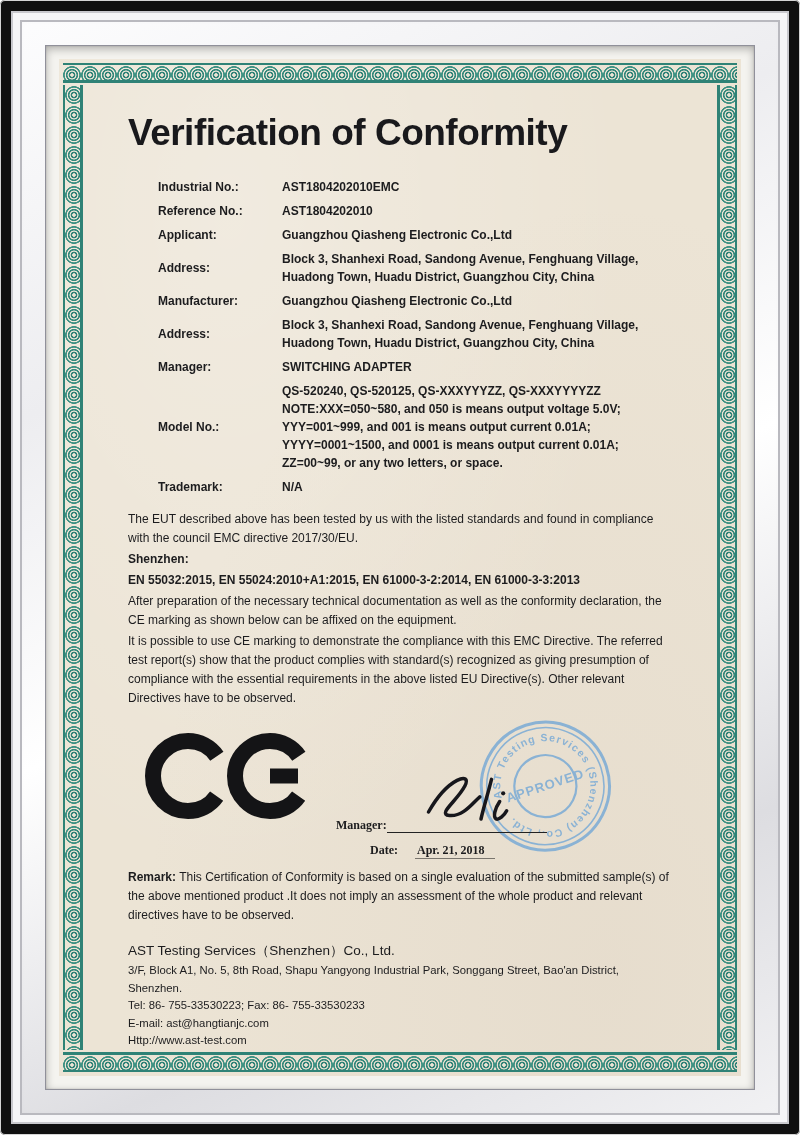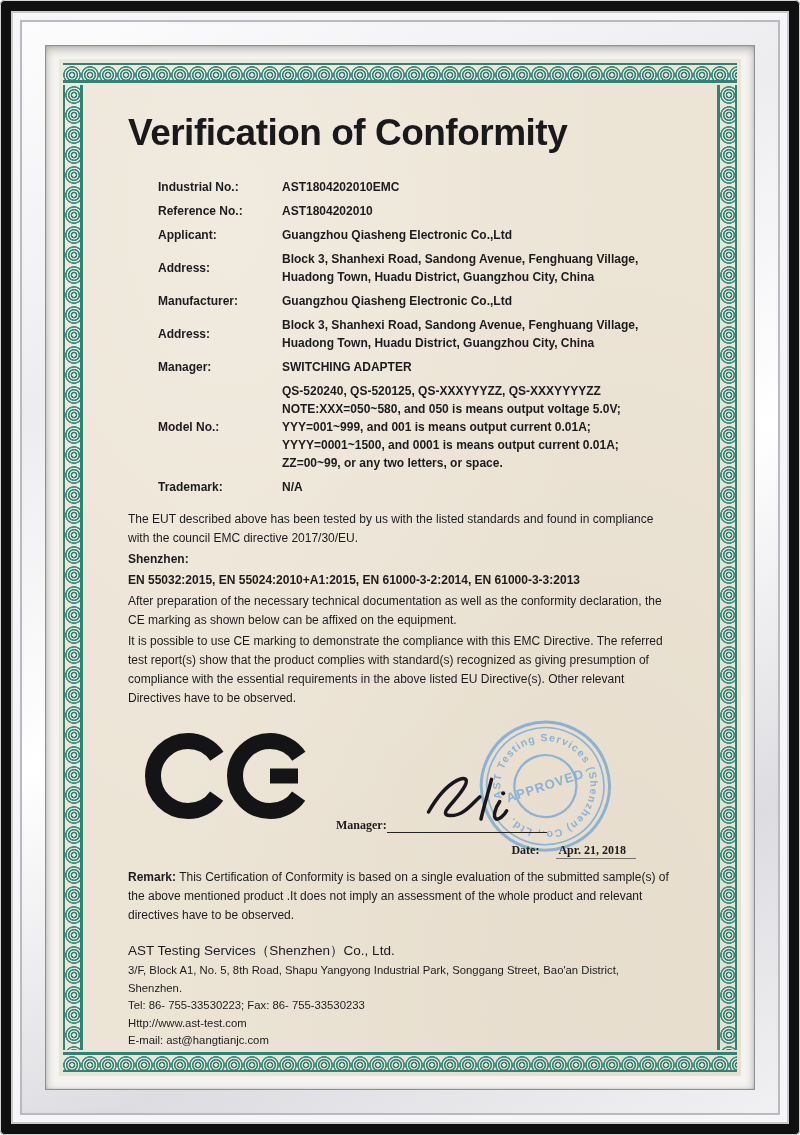--- a/index.html
+++ b/index.html
@@ -77,21 +77,21 @@
     position: absolute; right: 40px; top: -14px;
     transform: rotate(-18deg);
     opacity: 0.82;
   }
   .signature-svg { position: absolute; right: 148px; bottom: 34px; z-index: 3; }
 
   .sig-lines { position: absolute; right: 36px; bottom: 6px; width: 300px; font-size: 12px; font-family: Liberation Serif, serif; }
   .manager-line { display: flex; align-items: flex-end; margin-bottom: 10px; }
   .manager-line .lbl { font-weight: bold; }
   .sig-underline { display: inline-block; width: 160px; border-bottom: 1.6px solid #222; height: 14px; }
-  .date-line { padding-left: 34px; text-align: right; }
+  .date-line { padding-left: 34px; }
   .date-line .lbl { font-weight: bold; margin-right: 14px; }
   .date-line .val { font-weight: bold; border-bottom: 1px solid rgba(30,30,30,.55); padding: 0 10px 1px 2px; }
 
   .remark { font-size: 12px; line-height: 1.6; margin-top: 4px; }
 
   .footer { margin-top: 16px; line-height: 1.55; }
   .footer .company { font-size: 13.5px; }
   .footer .small { font-size: 11.3px; }
 
   svg text { font-family: "Liberation Sans", sans-serif; }
@@ -214,21 +214,21 @@
 
           <p class="remark">
             <span class="bold">Remark:</span>
             <span>This Certification of Conformity is based on a single evaluation of the submitted sample(s) of the above mentioned product .It does not imply an assessment of the whole product and relevant directives have to be observed.</span>
           </p>
 
           <div class="footer">
             <div class="company">AST Testing Services（Shenzhen）Co., Ltd.</div>
             <div class="small">3/F, Block A1, No. 5, 8th Road, Shapu Yangyong Industrial Park, Songgang Street, Bao'an District, Shenzhen.</div>
             <div class="small">Tel: 86- 755-33530223; Fax: 86- 755-33530233</div>
+            <div class="small">E-mail: ast@hangtianjc.com</div>
             <div class="small">Http://www.ast-test.com</div>
-            <div class="small">E-mail: ast@hangtianjc.com</div>
           </div>
 
         </div>
       </div>
     </div>
   </div>
 </div>
 
 </body></html>

